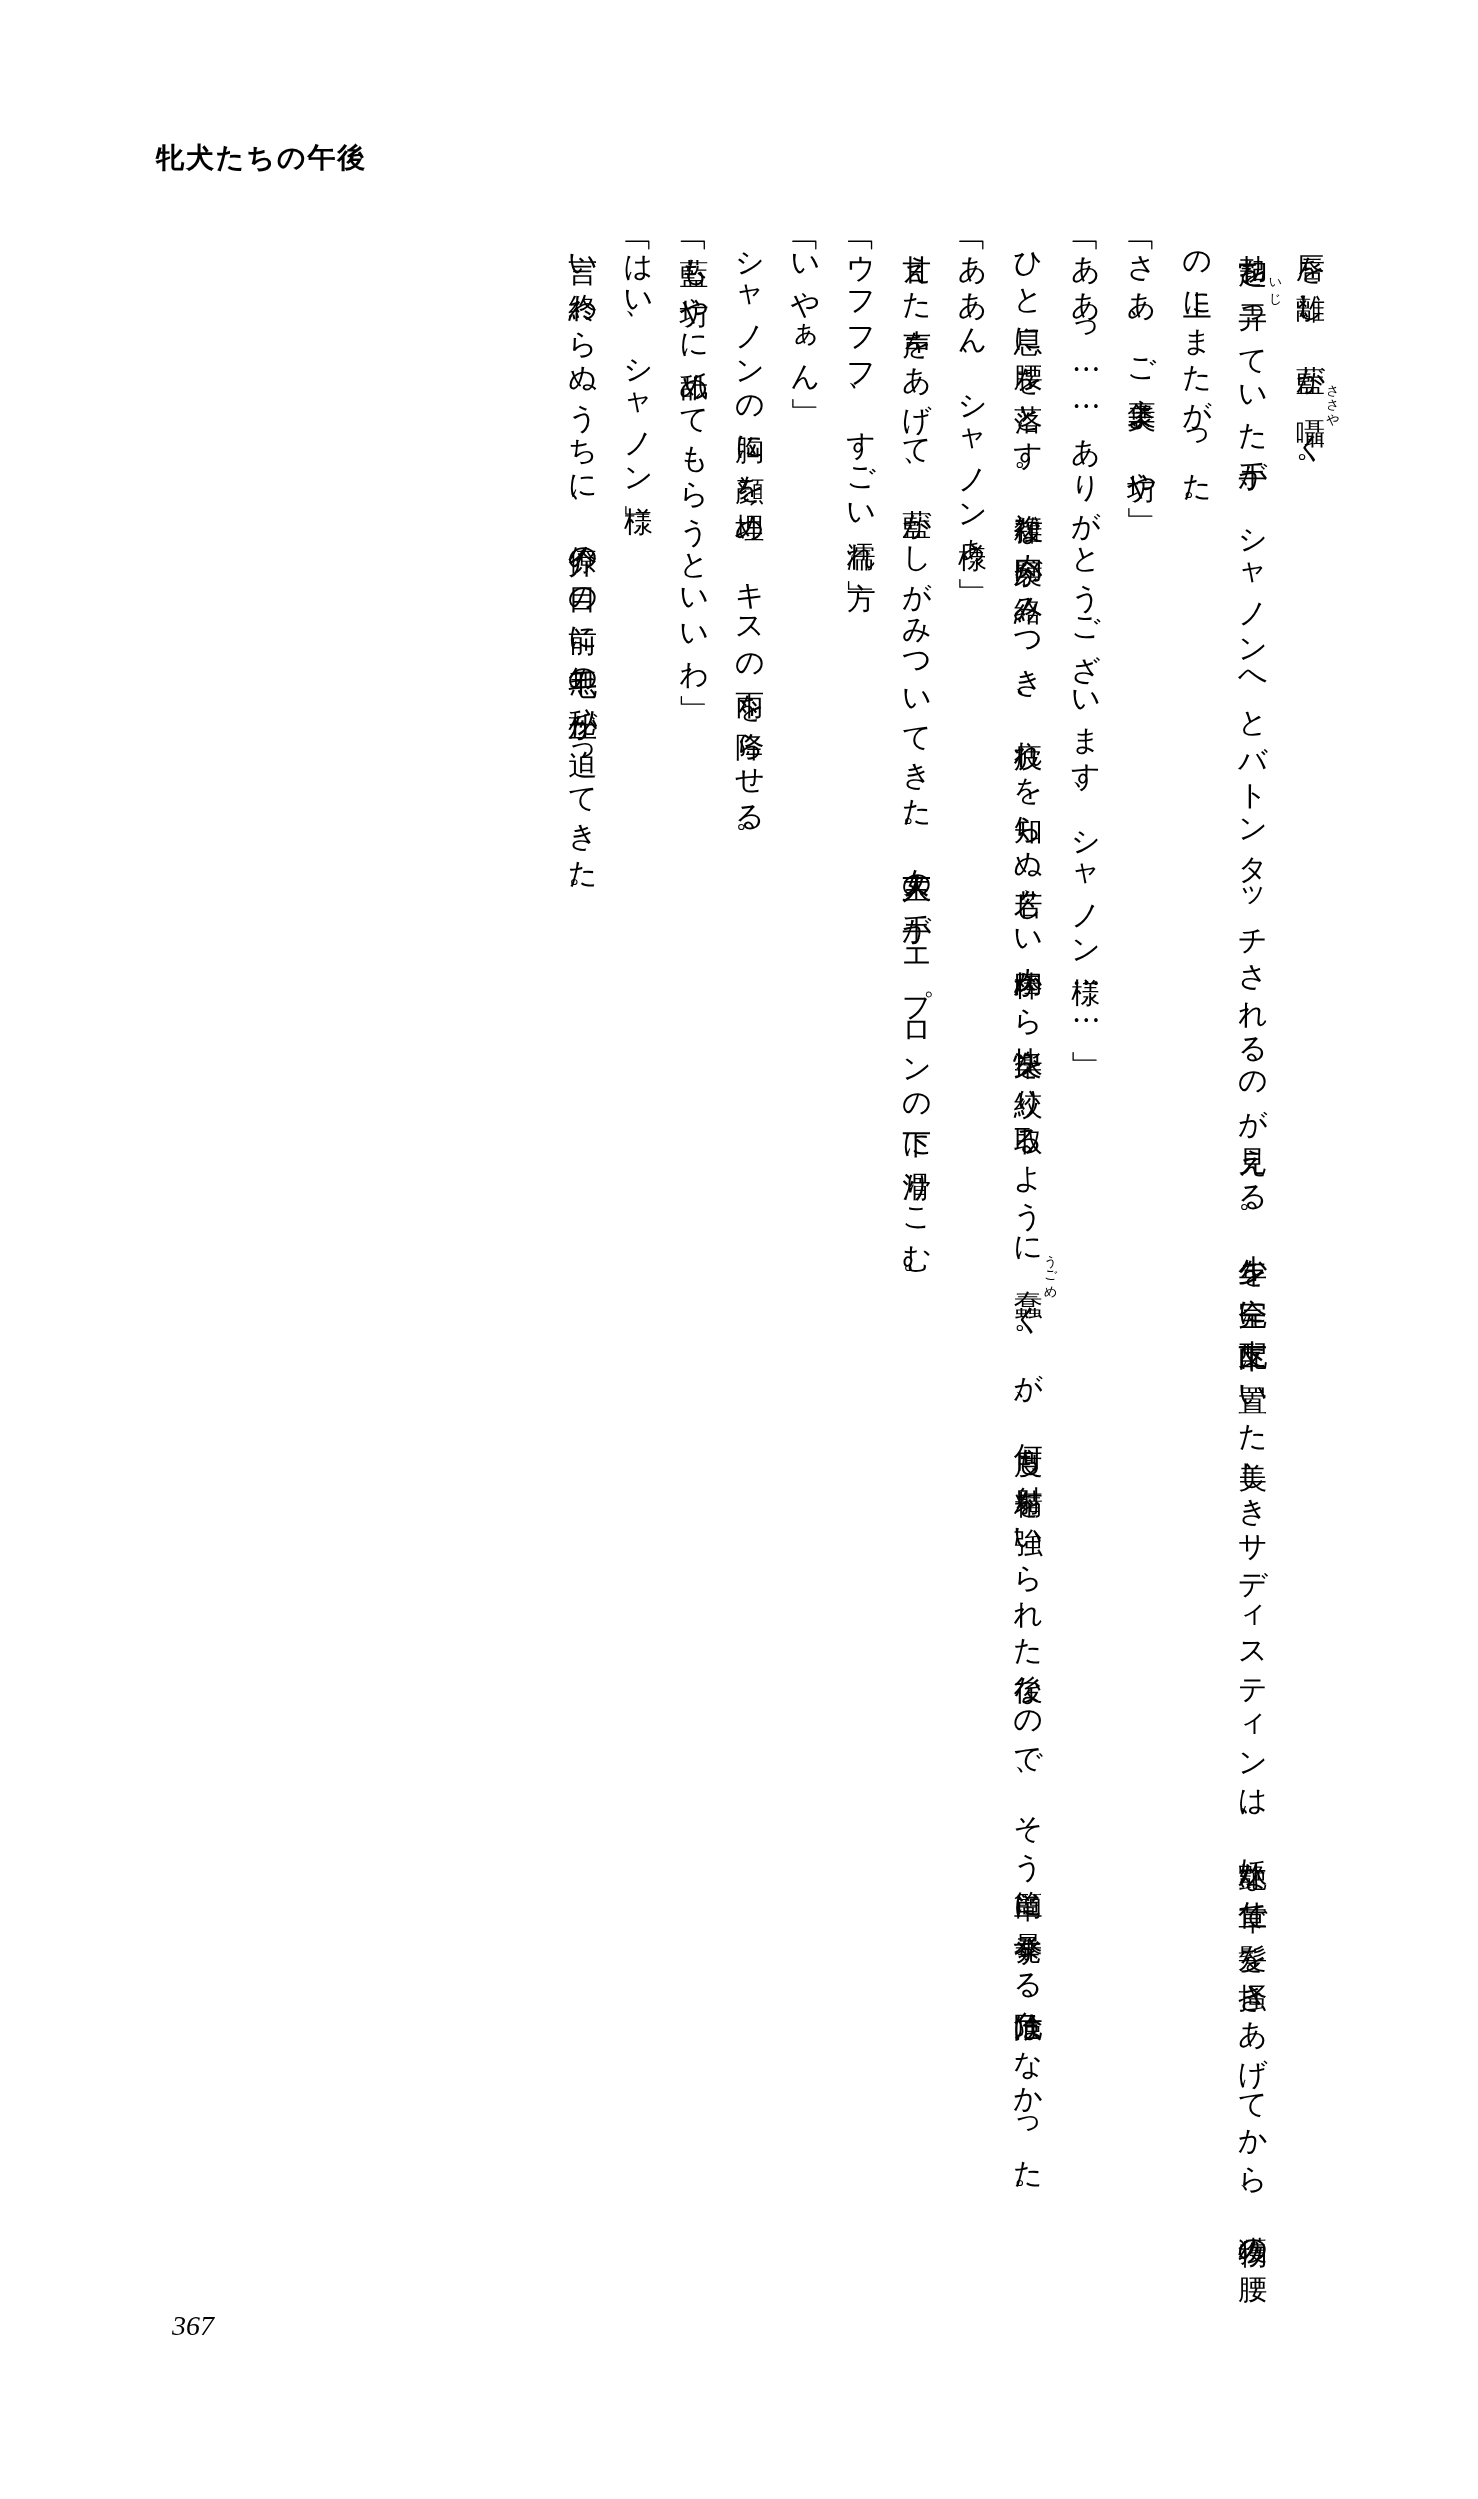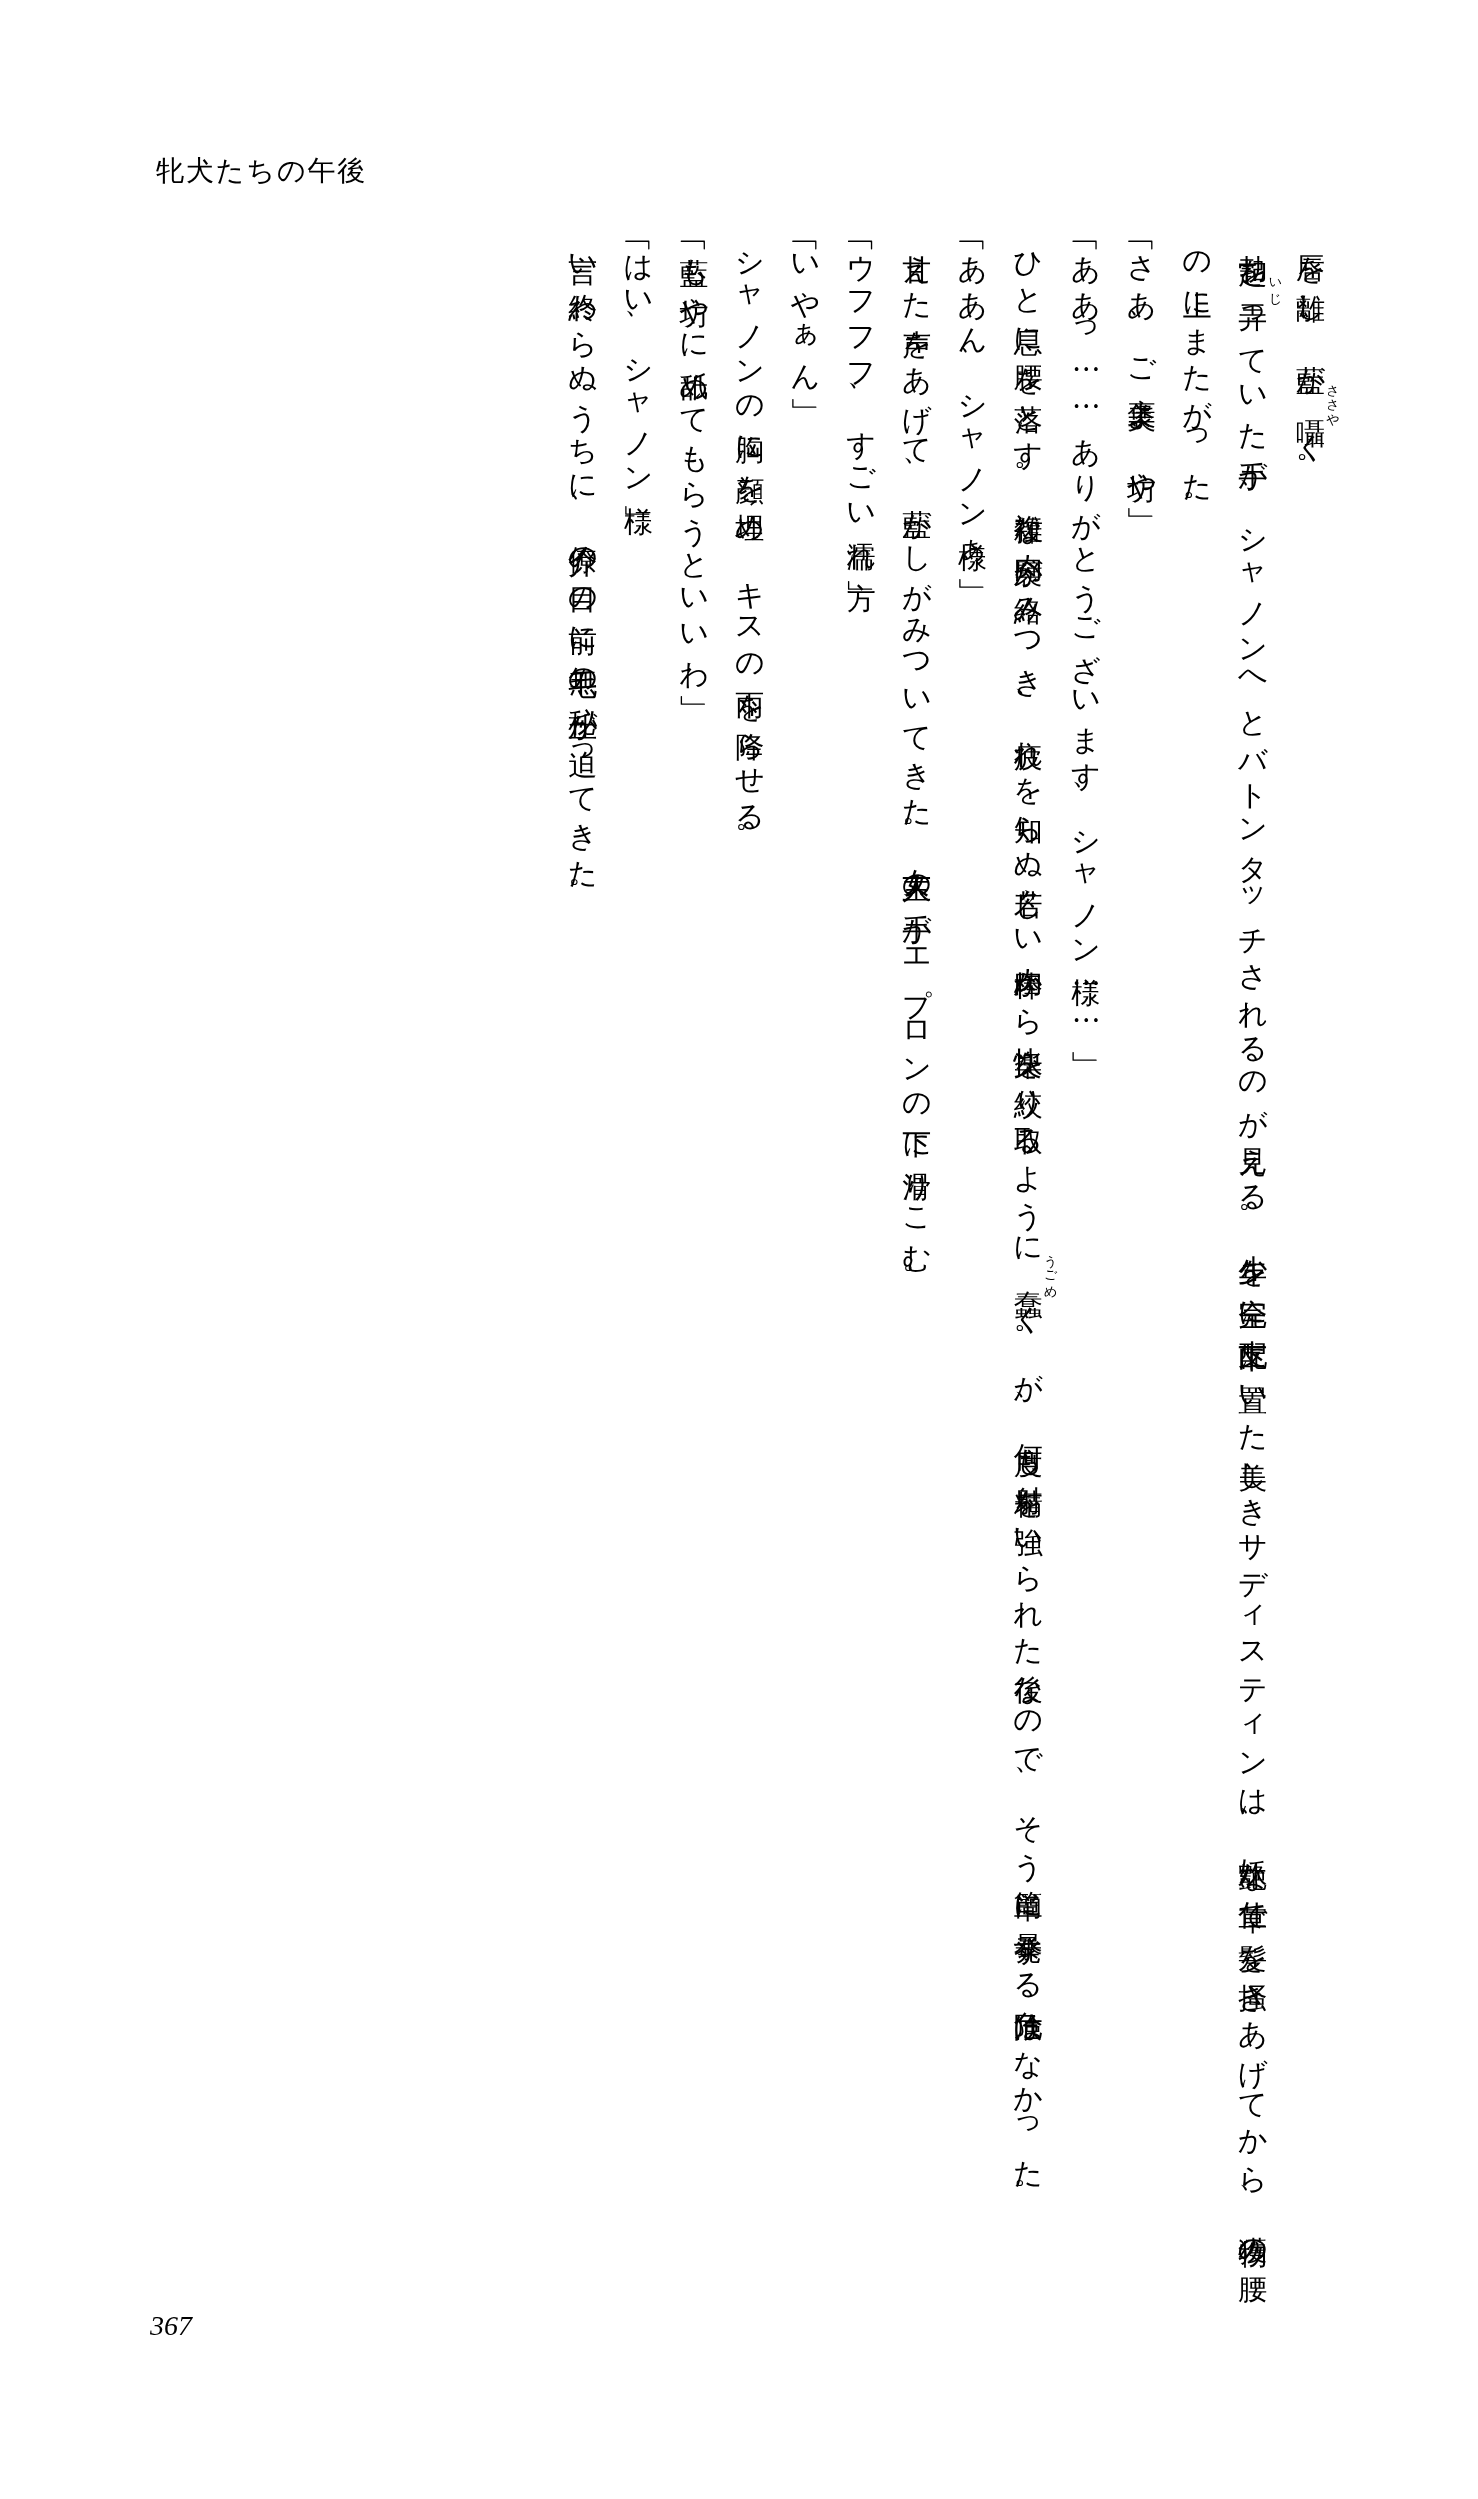--- a/index.html
+++ b/index.html
@@ -21,34 +21,34 @@
     top: 0;
     left: 0;
     width: 1479px;
     height: 2500px;
     background: #ffffff;
   }
 
   
   .running-head {
     position: absolute;
-    top: 152px;
+    top: 139px;
     left: 156px;
     font-size: 28px;
-    font-weight: 400;
+    font-weight: 700;
     letter-spacing: 1.9px;
     font-family: "DejaVu Sans", "Liberation Sans", sans-serif;
     white-space: nowrap;
   }
 
   
   .page-number {
     position: absolute;
     bottom: 158px;
-    left: 150px;
+    left: 172px;
     font-size: 28px;
     font-style: italic;
     font-family: "Liberation Serif", serif;
   }
 
   
   .body-text {
     position: absolute;
     top: 232px;
     right: 139px;

